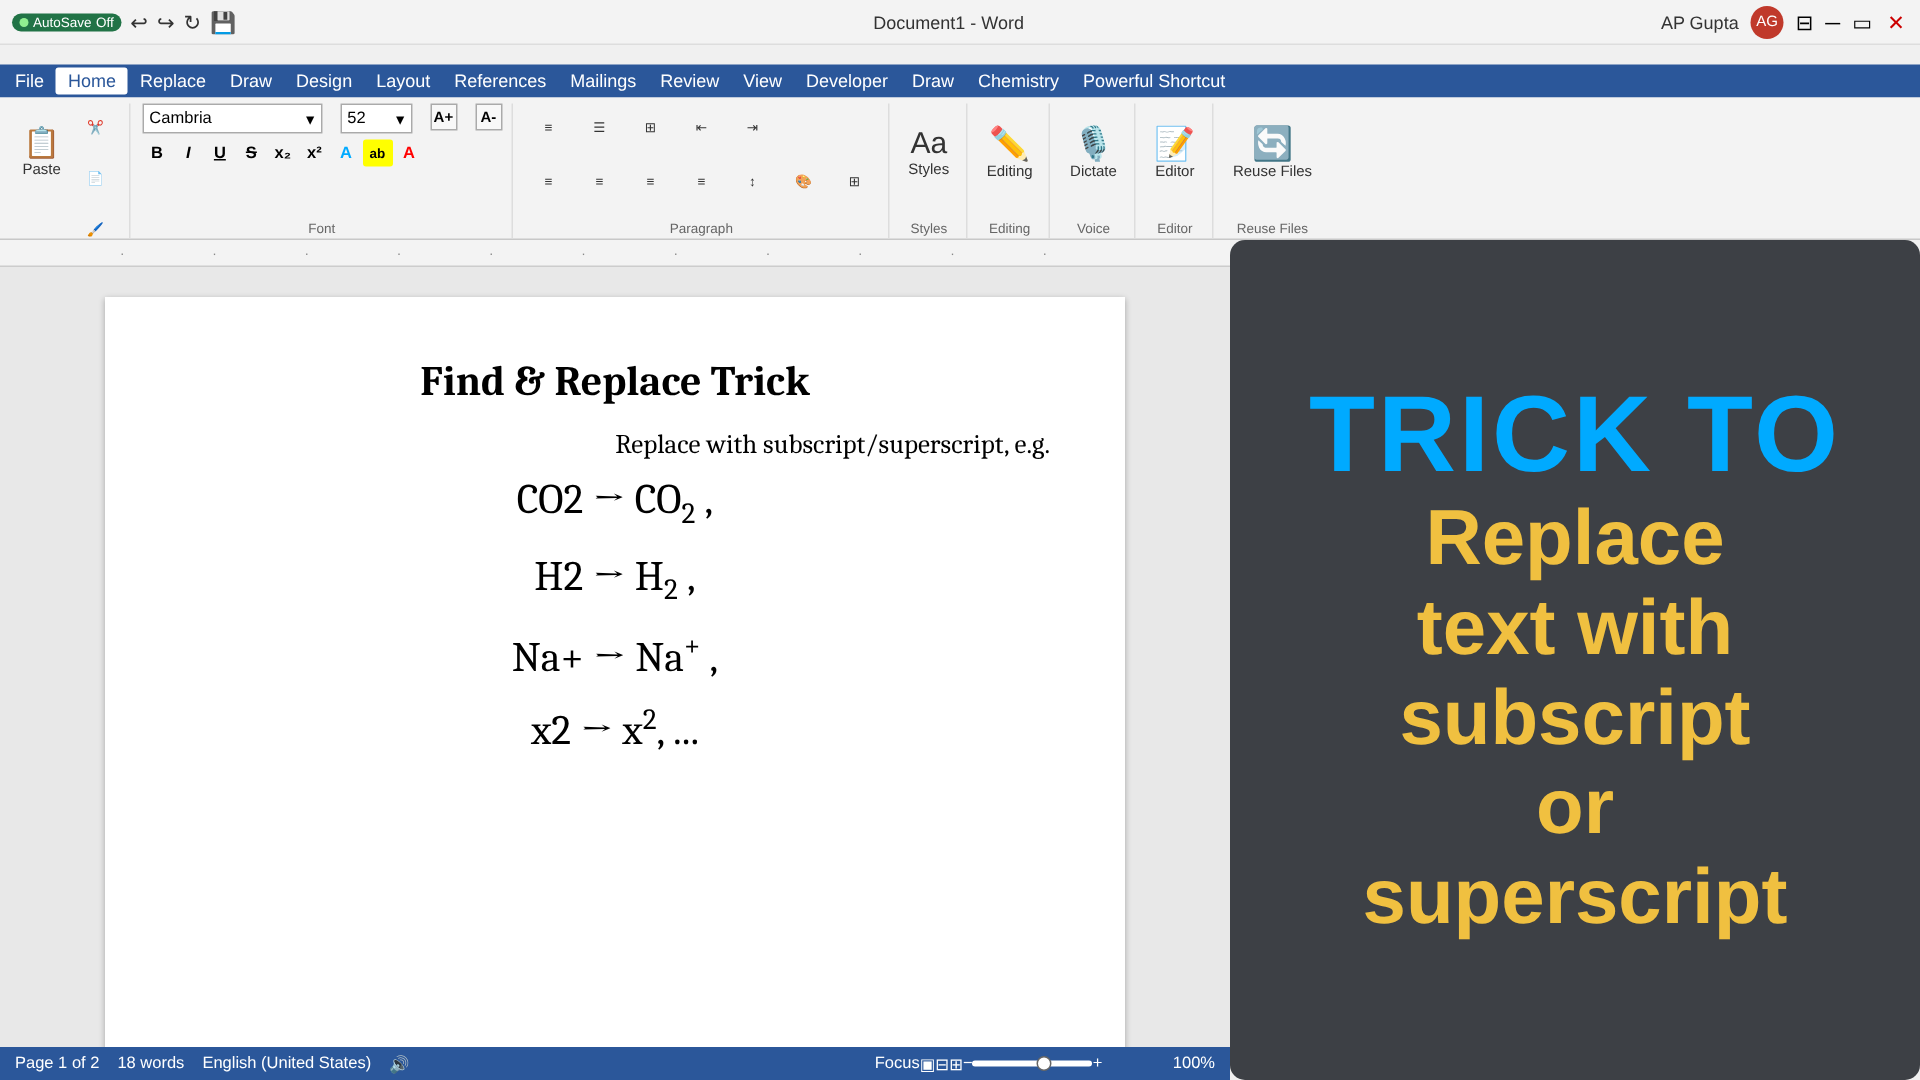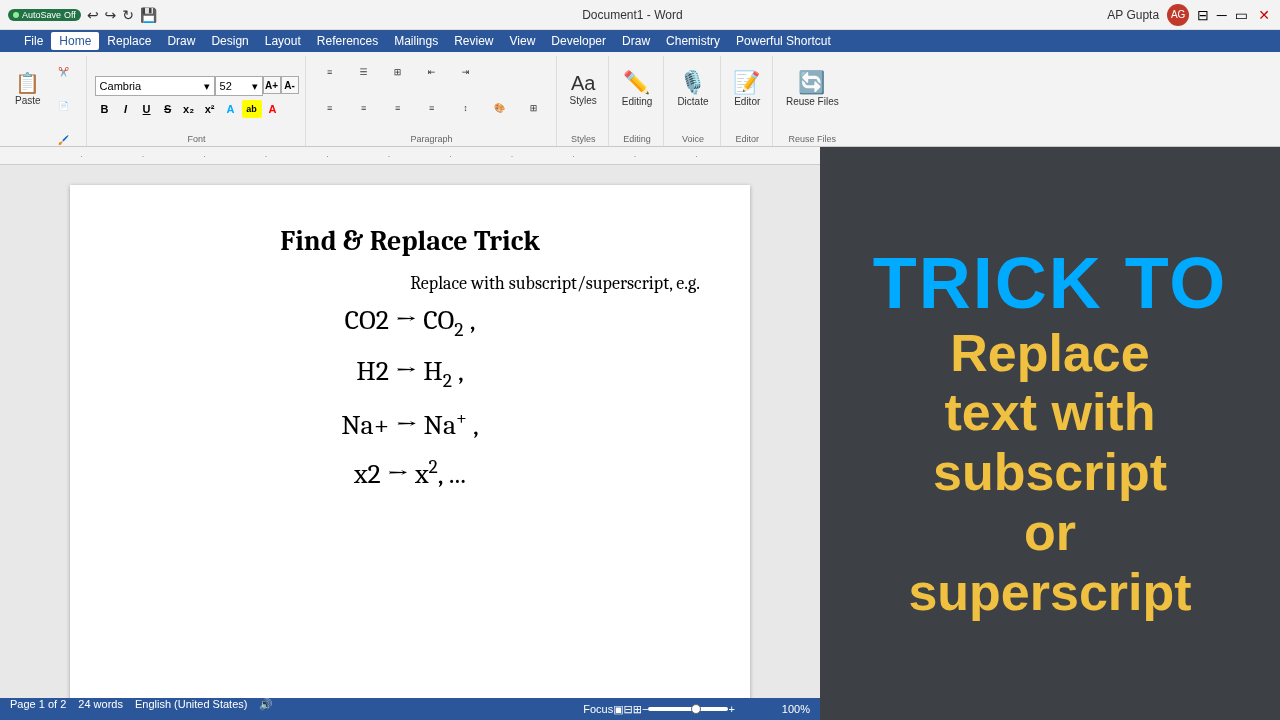--- a/index.html
+++ b/index.html
@@ -24,22 +24,23 @@
     .autosave-badge { background: #217346; color: white; font-size: 9px; padding: 1px 5px; border-radius: 8px; display: flex; align-items: center; gap: 3px; }
     .autosave-dot { width: 6px; height: 6px; background: #90EE90; border-radius: 50%; }
     .user-avatar { width: 22px; height: 22px; border-radius: 50%; background: #c0392b; color: white; font-size: 10px; display: flex; align-items: center; justify-content: center; font-weight: normal; }
 
     
     .menu-bar {
       height: 22px;
       background: #2b579a;
       display: flex;
       align-items: center;
-      padding: 0 16px;
+      padding: 0 2px;
       flex-shrink: 0;
+      margin-top: 13px;
     }
     .menu-item {
       color: white;
       font-size: 12px;
       padding: 2px 8px;
       cursor: pointer;
       border-radius: 2px;
     }
     .menu-item.active { background: white; color: #2b579a; }
 
@@ -64,21 +65,21 @@
     }
     .ribbon-group:last-child { border-right: none; }
     .ribbon-group-content { display: flex; align-items: flex-start; gap: 2px; flex: 1; }
     .ribbon-group-label { font-size: 9px; color: #666; margin-top: auto; padding-top: 2px; }
     .ribbon-btn { display: flex; flex-direction: column; align-items: center; justify-content: center; padding: 3px 5px; cursor: pointer; border-radius: 3px; font-size: 9px; color: #333; min-width: 32px; gap: 2px; }
     .ribbon-btn .icon { font-size: 20px; line-height: 1; }
     .ribbon-btn.large { height: 66px; font-size: 10px; }
     .ribbon-btn.medium { height: 32px; }
     .font-name-box { width: 120px; height: 20px; border: 1px solid #aaa; background: white; font-size: 11px; padding: 0 4px; display: flex; align-items: center; justify-content: space-between; }
     .font-size-box { width: 48px; height: 20px; border: 1px solid #aaa; background: white; font-size: 11px; padding: 0 4px; display: flex; align-items: center; justify-content: space-between; }
-    .font-row { display: flex; gap: 0; margin-top: 20px; }
+    .font-row { display: flex; gap: 12px; }
     .small-btn { width: 18px; height: 18px; border: 1px solid #aaa; background: #f8f8f8; cursor: pointer; display: flex; align-items: center; justify-content: center; font-size: 10px; font-weight: bold; }
     .font-format-row { display: flex; gap: 1px; margin-top: 2px; }
     .fmt-btn { width: 20px; height: 18px; border: none; background: transparent; cursor: pointer; font-size: 11px; font-weight: bold; display: flex; align-items: center; justify-content: center; border-radius: 2px; }
     .fmt-btn.bold { font-weight: 900; }
     .fmt-btn.italic { font-style: italic; }
     .fmt-btn.underline { text-decoration: underline; }
 
     
     .main-area {
       flex: 1;
@@ -110,39 +111,41 @@
     .doc-subtitle { font-size: 18px; text-align: right; margin-bottom: 10px; font-family: 'Cambria', serif; }
     .doc-formula { font-size: 28px; text-align: center; margin-bottom: 14px; font-family: 'Cambria', serif; }
     sub { vertical-align: sub; font-size: 70%; }
     sup { vertical-align: super; font-size: 70%; }
 
     
     .status-bar {
       height: 22px;
       background: #2b579a;
       display: flex;
+      align-items: center;
       padding: 0 10px;
       flex-shrink: 0;
       justify-content: space-between;
     }
     .status-left { display: flex; gap: 12px; font-size: 11px; color: white; }
     .status-right { display: flex; gap: 0; align-items: center; font-size: 11px; color: white; }
     .zoom-slider { width: 80px; height: 4px; background: white; border-radius: 2px; position: relative; }
     .zoom-thumb { width: 10px; height: 10px; background: white; border-radius: 50%; position: absolute; top: -3px; left: 60%; transform: translateX(-50%); border: 1px solid #666; }
 
     
     .right-panel {
       flex: 1;
       background: #3d4045;
       display: flex;
       flex-direction: column;
       align-items: center;
       justify-content: center;
       padding: 20px;
       gap: 0;
+      border-radius: 10px;
     }
     .trick-to {
       font-size: 72px;
       font-weight: 900;
       color: #00aaff;
       font-family: Arial, sans-serif;
       text-align: center;
       line-height: 1.1;
       letter-spacing: 2px;
     }
@@ -370,21 +373,21 @@
         </div>
         <div class="doc-formula">
           <span>x2 → x<sup>2</sup>, ...</span>
         </div>
       </div>
     </div>
 
     <div class="status-bar">
       <div class="status-left">
         <span>Page 1 of 2</span>
-        <span>24 words</span>
+        <span>18 words</span>
         <span>English (United States)</span>
         <span>🔊</span>
       </div>
       <div class="status-right">
         <span style="cursor:pointer;">Focus</span>
         <span style="cursor:pointer;">▣</span>
         <span style="cursor:pointer;">⊟</span>
         <span style="cursor:pointer;">⊞</span>
         <span style="cursor:pointer;">−</span>
         <div class="zoom-slider">

